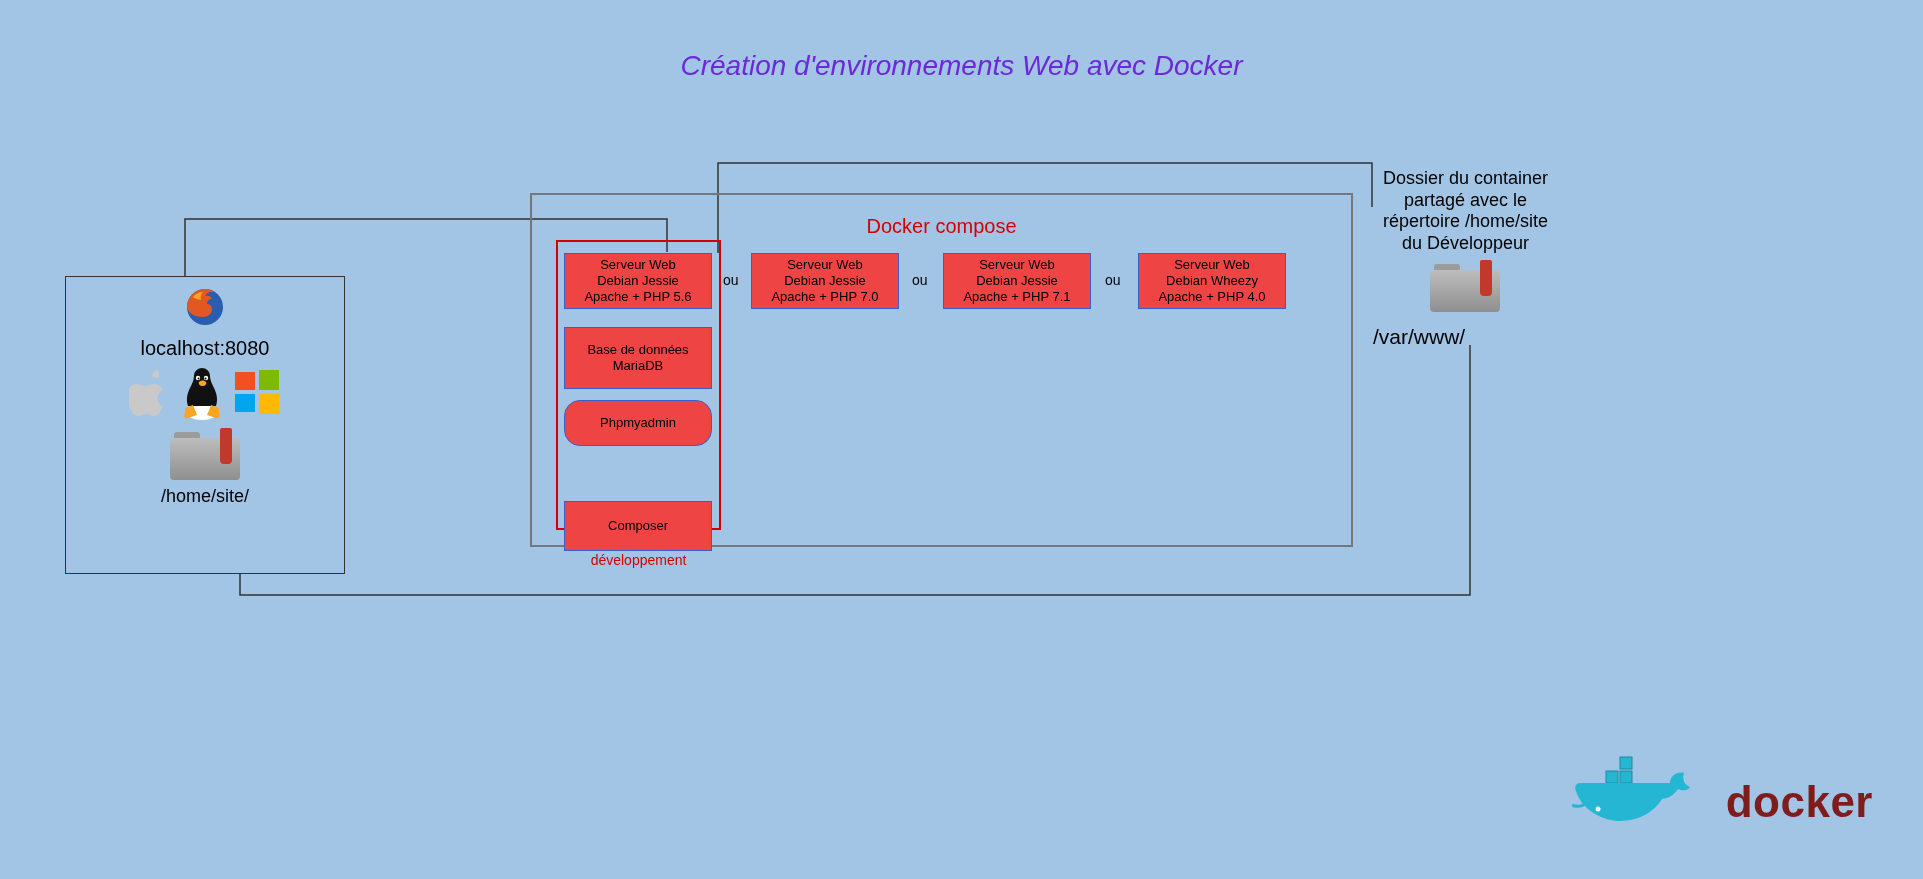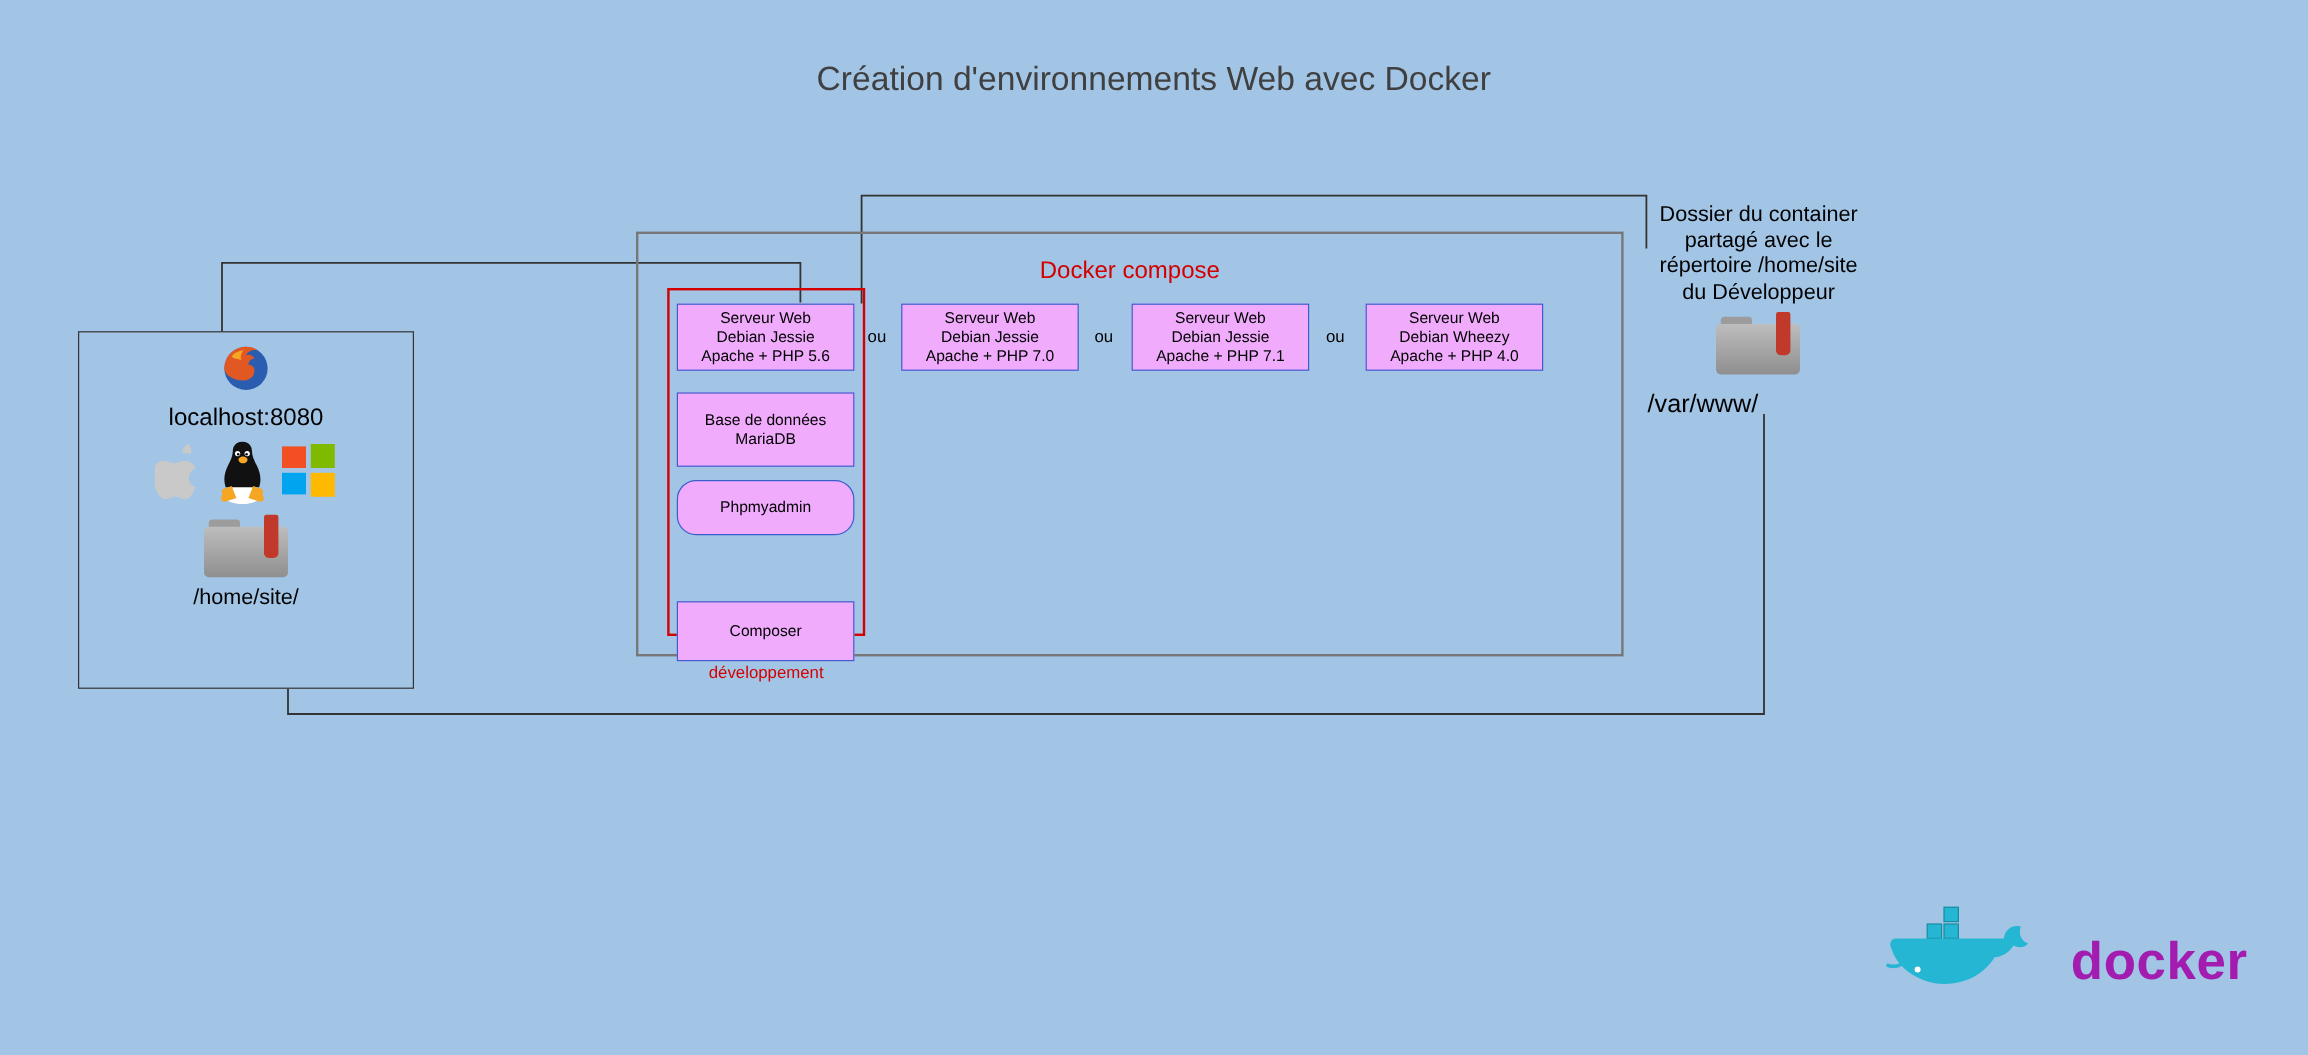--- a/index.html
+++ b/index.html
@@ -12,21 +12,22 @@
     height: 879px;
     position: relative;
     overflow: hidden;
   }
   .title {
     position: absolute;
     top: 50px;
     left: 0; right: 0;
     text-align: center;
     font-size: 28px;
-    color: #404040;
+    color: #6d28d9;
+    font-style: italic;
   }
   .dev-box {
     position: absolute;
     left: 65px; top: 276px;
     width: 280px; height: 298px;
     border: 1px solid #333;
     text-align: center;
   }
   .dev-title { font-size: 22px; margin-top: 10px; }
   .dev-url { font-size: 20px; margin-top: 6px; }
@@ -55,21 +56,21 @@
     left: 556px; top: 536px;
     width: 165px;
     text-align: center;
     color: #d40000;
     font-weight: normal;
     font-size: 14px;
   }
   .service {
     position: absolute;
     width: 148px;
-    background: #f0abfc;
+    background: #ef4444;
     border: 1px solid #3a5fcd;
     text-align: center;
     font-size: 13px;
     line-height: 1.25;
     display: flex;
     align-items: center;
     justify-content: center;
     padding: 4px 6px;
   }
   .ou { position: absolute; font-size: 14px; }
@@ -107,21 +108,21 @@
     border-radius: 3px 3px 0 0;
   }
   .folder .mark {
     position: absolute; right: 8px; top: -4px;
     width: 12px; height: 36px;
     background: #c0392b;
     border-radius: 2px 2px 4px 4px;
   }
   .icons-row { display:flex; justify-content:center; gap:8px; margin-top:8px; }
   .docker-logo { position:absolute; right:50px; bottom:30px; display:flex; align-items:center; gap:10px; }
-  .docker-text { font-size:44px; font-weight:600; color:#a21caf; letter-spacing:0.5px;margin-left:24px; }
+  .docker-text { font-size:44px; font-weight:600; color:#7f1d1d; letter-spacing:0.5px;margin-left:24px; }
 </style>
 </head>
 <body>
 
 <svg class="lines" width="1923" height="879">
   <polyline points="185,276 185,219 667,219 667,252" fill="none" stroke="#333" stroke-width="1.5"></polyline>
   <polyline points="718,253 718,163 1372,163 1372,207" fill="none" stroke="#333" stroke-width="1.5"></polyline>
   <polyline points="240,574 240,595 1470,595 1470,345" fill="none" stroke="#333" stroke-width="1.5"></polyline>
 </svg>
 

